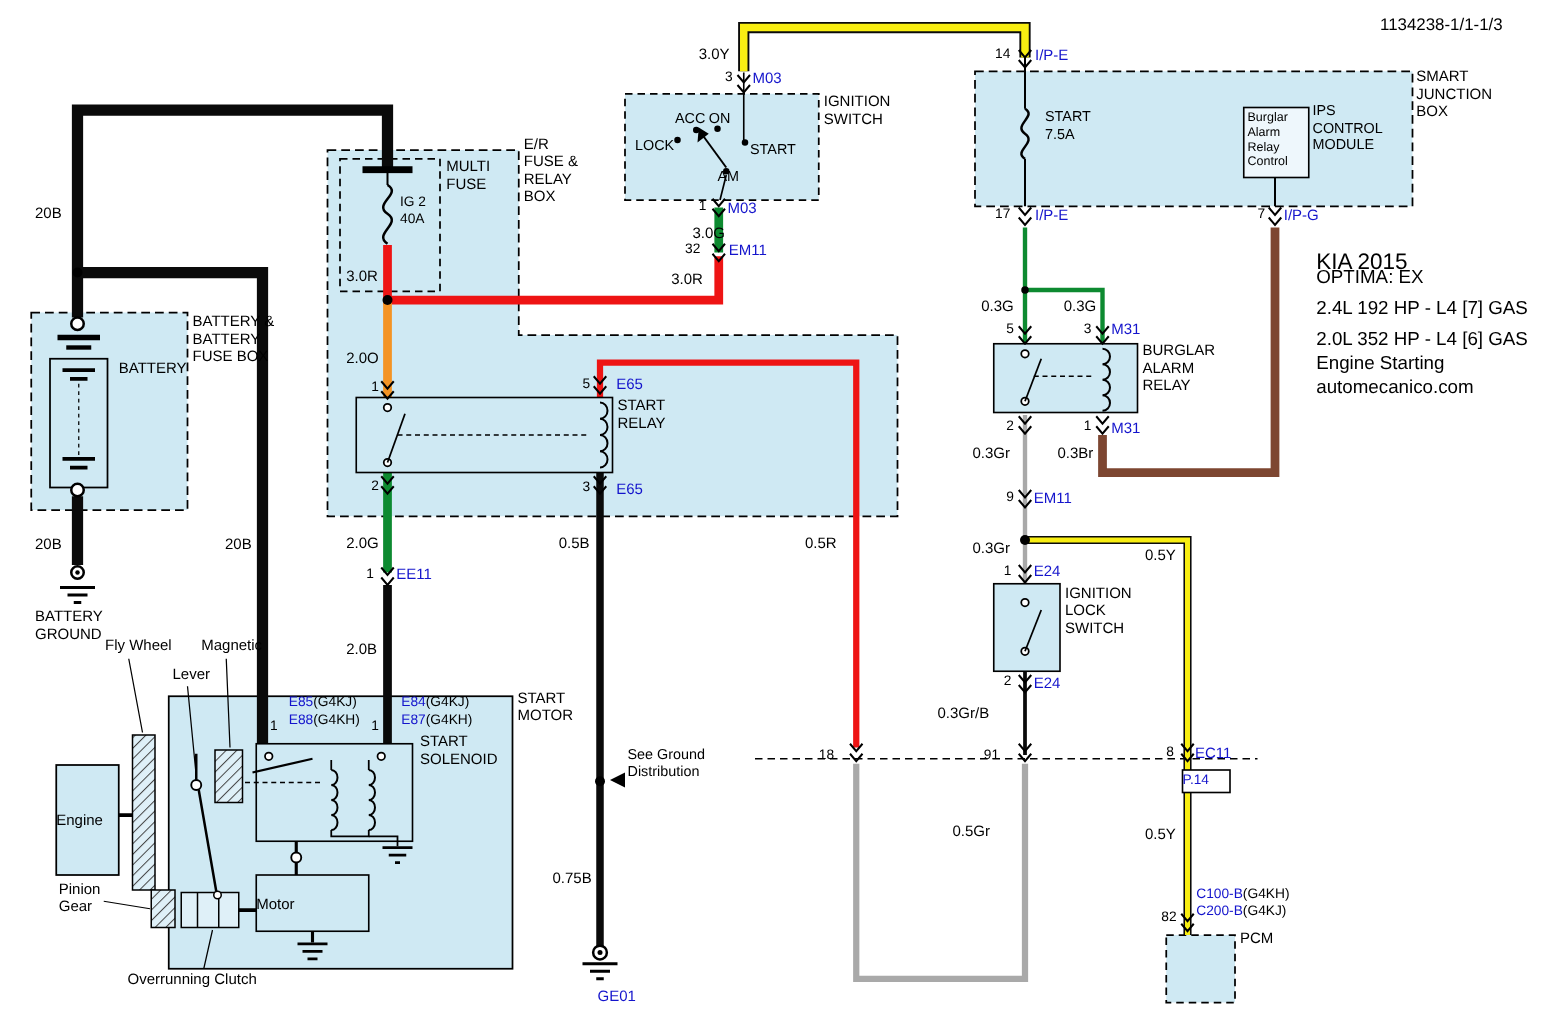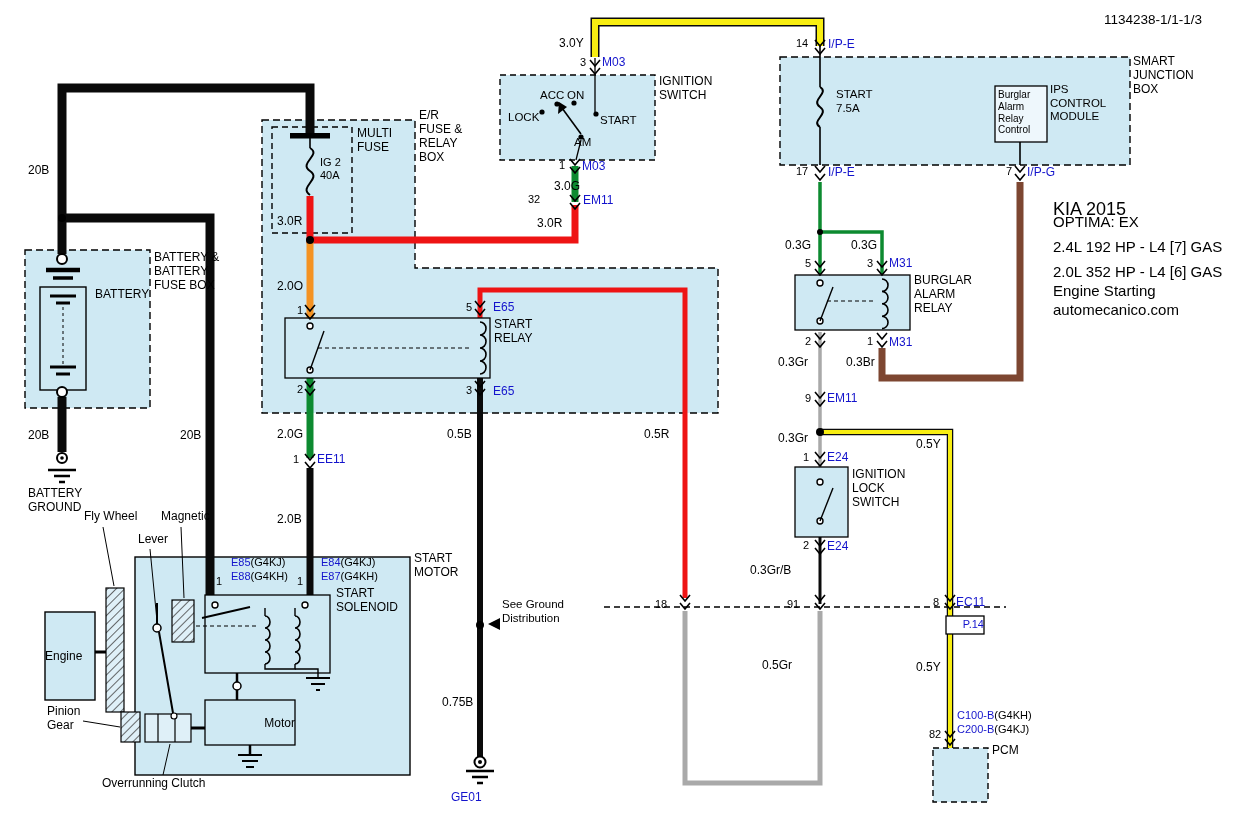--- a/index.html
+++ b/index.html
@@ -9,21 +9,21 @@
   #stage > svg{position:absolute;left:0;top:0}
   .t{position:absolute;font-size:12px;line-height:1.18;color:var(--ink,#000);white-space:pre}
   .b{color:var(--blue,#1414cc)}
   .s10{font-size:10px}
   .s11{font-size:11px}
   .s115{font-size:11.5px}
   .s13{font-size:13.5px}
   .s15{font-size:15px;line-height:1.3}
   .s18{font-size:18px}
   .title{font-size:19px;background:var(--panel,#cfe9f3);padding:3px 10px}
-  .ctr{text-align:right}
+  .ctr{text-align:left}
   .pf{fill:var(--panel,#cfe9f3)}
   .st-blk{stroke:var(--black_wire,#0a0a0a)}
   .st-red{stroke:var(--red,#ee1414)}
   .st-org{stroke:var(--orange,#f49323)}
   .st-grn{stroke:var(--green,#0d8a30)}
   .st-yel{stroke:var(--yellow,#f8ee12)}
   .st-gry{stroke:var(--gray,#a9a9a9)}
   .st-brn{stroke:var(--brown,#7d4631)}
   .wire{fill:none}
 </style>
@@ -325,21 +325,21 @@
 <div class="t" style="left:778px;top:431px">0.3Gr</div>
 <div class="t" style="left:750px;top:563px">0.3Gr/B</div>
 <div class="t" style="left:762px;top:658px">0.5Gr</div>
 <div class="t" style="left:916px;top:437px">0.5Y</div>
 <div class="t" style="left:916px;top:660px">0.5Y</div>
 
 <div class="t s11" style="left:580px;top:56px">3</div>
 <div class="t b" style="left:602px;top:55px">M03</div>
 <div class="t s11" style="left:559px;top:159px">1</div>
 <div class="t b" style="left:582px;top:159px">M03</div>
-<div class="t s11" style="left:528px;top:193px">32</div>
+<div class="t s11" style="left:548px;top:193px">32</div>
 <div class="t b" style="left:583px;top:193px">EM11</div>
 <div class="t s11" style="left:796px;top:37px">14</div>
 <div class="t b" style="left:828px;top:37px">I/P-E</div>
 <div class="t s11" style="left:796px;top:165px">17</div>
 <div class="t b" style="left:828px;top:165px">I/P-E</div>
 <div class="t s11" style="left:1006px;top:165px">7</div>
 <div class="t b" style="left:1027px;top:165px">I/P-G</div>
 <div class="t s11" style="left:805px;top:257px">5</div>
 <div class="t s11" style="left:867px;top:257px">3</div>
 <div class="t b" style="left:889px;top:256px">M31</div>
@@ -361,21 +361,21 @@
 <div class="t s11" style="left:293px;top:453px">1</div>
 <div class="t b" style="left:317px;top:452px">EE11</div>
 <div class="t s11" style="left:655px;top:598px">18</div>
 <div class="t s11" style="left:787px;top:598px">91</div>
 <div class="t s11" style="left:933px;top:596px">8</div>
 <div class="t b" style="left:956px;top:595px">EC11</div>
 <div class="t b s11 ctr" style="left:946px;top:618px;width:38px">P.14</div>
 <div class="t s11" style="left:929px;top:728px">82</div>
 <div class="t s11" style="left:957px;top:709px"><span class="b">C100-B</span><span>(G4KH)</span></div>
 <div class="t s11" style="left:957px;top:723px"><span class="b">C200-B</span><span>(G4KJ)</span></div>
-<div class="t b" style="left:451px;top:790px">GE01</div>
+<div class="t b" style="left:478px;top:790px">GE01</div>
 <div class="t s11" style="left:216px;top:575px">1</div>
 <div class="t s11" style="left:297px;top:575px">1</div>
 <div class="t s11" style="left:231px;top:556px"><span class="b">E85</span><span>(G4KJ)</span></div>
 <div class="t s11" style="left:231px;top:570px"><span class="b">E88</span><span>(G4KH)</span></div>
 <div class="t s11" style="left:321px;top:556px"><span class="b">E84</span><span>(G4KJ)</span></div>
 <div class="t s11" style="left:321px;top:570px"><span class="b">E87</span><span>(G4KH)</span></div>
 
 </div>
 
 </body></html>

